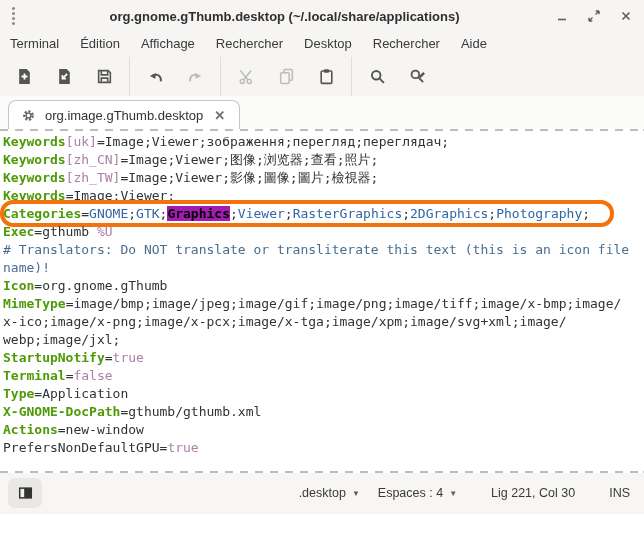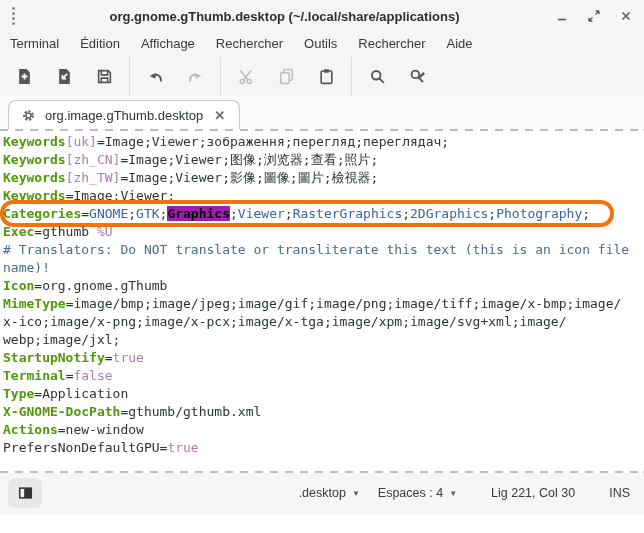--- a/index.html
+++ b/index.html
@@ -150,21 +150,21 @@
           </svg>
       </span>
     </div>
   </div>
 
   <div class="menubar">
       <span class="menu-item">Terminal</span>
       <span class="menu-item">Édition</span>
       <span class="menu-item">Affichage</span>
       <span class="menu-item">Rechercher</span>
-      <span class="menu-item">Outils</span>
+      <span class="menu-item">Desktop</span>
       <span class="menu-item">Rechercher</span>
       <span class="menu-item">Aide</span>
     </div>
 
   <div class="toolbar">
       <div class="tb-btn">
         <span style="display: flex;">
           <svg width="17" height="17" viewBox="0 0 16 16">
             <path d="M3 1h7l3 3v11H3z" fill="currentColor"></path>
             <path d="M8 5.2v5.6M5.2 8h5.6" stroke="#fff" stroke-width="1.7"></path>

